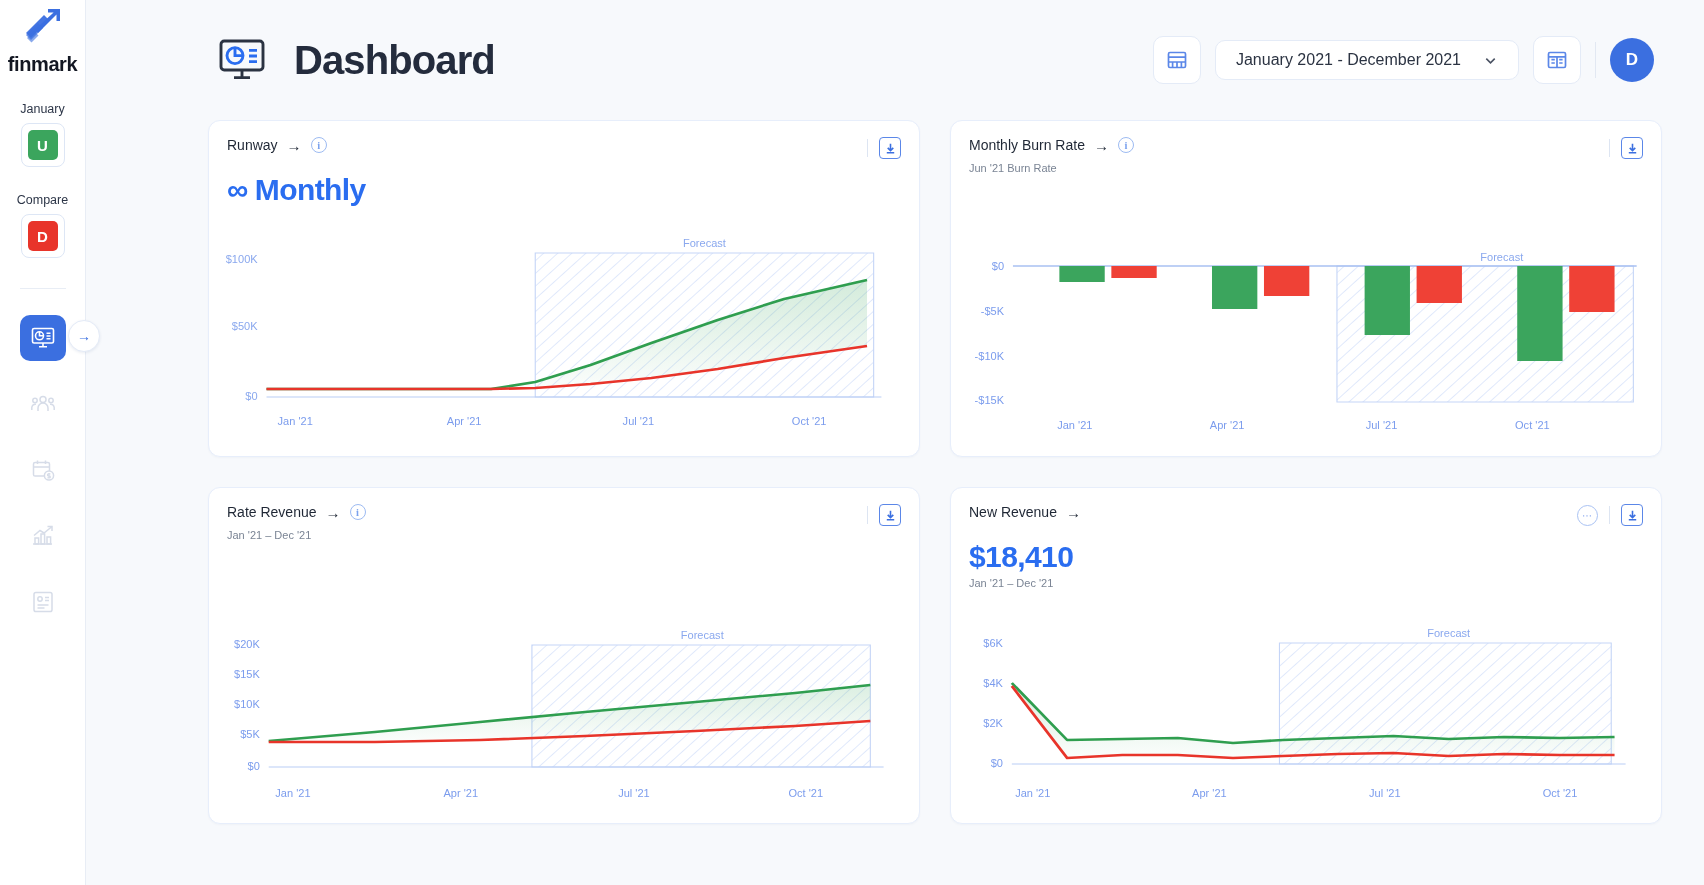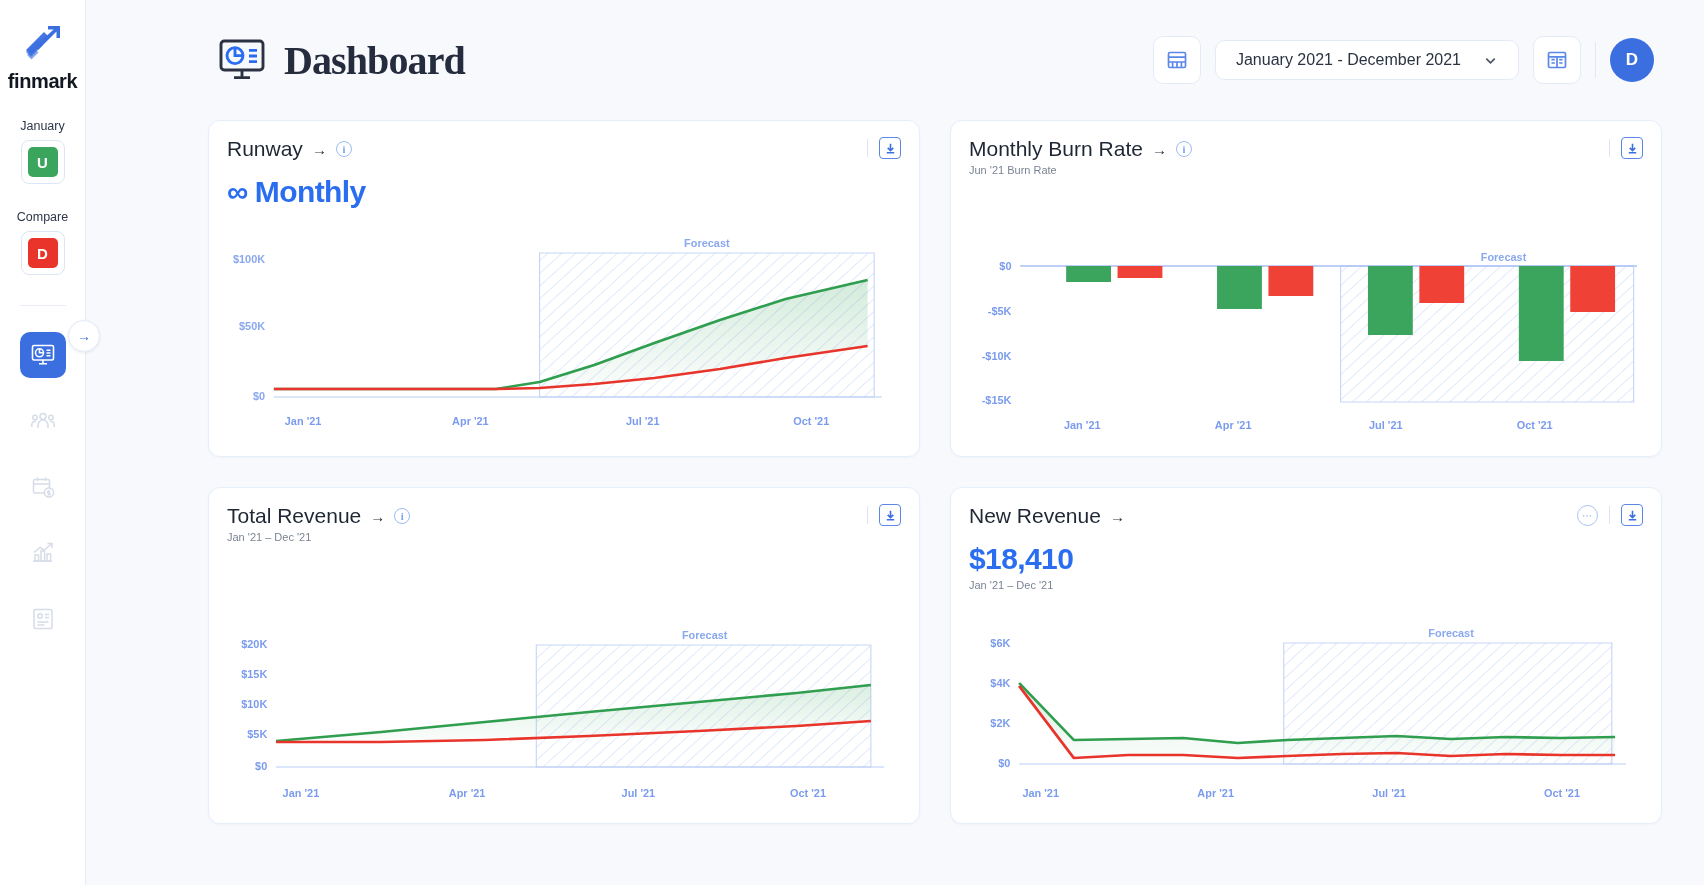--- a/index.html
+++ b/index.html
@@ -11,21 +11,21 @@
   }
   .app { display: flex; width: 1704px; height: 885px; background: #f7f9fc; }
 
   
   .sidebar {
     width: 86px; min-width: 86px; height: 885px;
     background: #ffffff;
     border-right: 1px solid #e8edf5;
     display: flex; flex-direction: column; align-items: center;
     position: relative;
-    padding-top: 20px;
+    padding-top: 3px;
   }
   .logo-mark { width: 48px; height: 48px; display:block; }
   .logo-word {
     font-size: 20px; font-weight: 700; color: #131722;
     letter-spacing: -0.4px; margin-top: 2px;
   }
   .side-label {
     font-size: 12.5px; color: #2d3648; margin-top: 26px; margin-bottom: 7px;
     width: 100%; text-align: center;
   }
@@ -55,21 +55,21 @@
     display: flex; align-items: center; justify-content: center;
   }
   .nav-item.active { background: #3b6fe0; }
 
   
   .main { flex: 1; height: 885px; overflow: hidden; padding: 0 32px; }
   .topbar {
     height: 120px; display: flex; align-items: center; justify-content: space-between;
     padding: 0 18px 0 98px;
   }
-  .title-group { display: flex; align-items: center; gap: 16px; font-family: Liberation Serif, serif; }
+  .title-group { display: flex; align-items: center; gap: 26px; }
   .page-title { font-size: 40px; font-weight: 700; color: #242c3d; letter-spacing: -0.9px; }
   .top-actions { display: flex; align-items: center; gap: 14px; }
   .icon-btn {
     width: 48px; height: 48px; border-radius: 10px; background: #fff;
     border: 1px solid #e4ebf7; display: flex; align-items: center; justify-content: center;
   }
   .range-btn {
     height: 40px; padding: 0 20px; border-radius: 10px; background: #fff;
     border: 1px solid #e4ebf7; display: flex; align-items: center; gap: 22px;
     font-size: 16px; color: #2b3342;
@@ -86,21 +86,21 @@
     display: grid; grid-template-columns: 1fr 1fr; gap: 30px;
     padding: 0 10px 0 90px;
   }
   .card {
     background: #fff; border: 1px solid #e7eefb; border-radius: 12px;
     padding: 16px 18px 10px 18px; height: 337px; position: relative;
     box-shadow: 0 1px 2px rgba(45,75,140,.04);
   }
   .card-head { display: flex; align-items: flex-start; justify-content: space-between; }
   .card-titlerow { display: flex; align-items: center; gap: 9px; }
-  .card-title { font-size: 21px; color: #1f2735; font-weight: 400; }
+  .card-title { font-size: 14px; color: #1f2735; font-weight: 400; }
   .arrow-ico { color: #1f2735; font-size: 15px; line-height: 1; }
   .info-ico {
     width: 16px; height: 16px; border-radius: 50%; border: 1.3px solid #9dbbf2;
     color: #7ba2ee; font-size: 10.5px; font-weight: 700;
     display: flex; align-items: center; justify-content: center;
     font-family: "Liberation Serif", serif;
   }
   .card-tools { display: flex; align-items: center; gap: 11px; }
   .dots-ico {
     width: 21px; height: 21px; border-radius: 50%; border: 1.3px solid #a9c2f3;
@@ -110,21 +110,21 @@
   .tool-sep { width: 1px; height: 18px; background: #dde5f2; }
   .dl-btn {
     width: 22px; height: 22px; border: 1.6px solid #5b87e8; border-radius: 4px;
     display: flex; align-items: center; justify-content: center;
   }
   .kpi {
     font-size: 30px; font-weight: 700; color: #2a6df0; letter-spacing: -0.6px;
     margin-top: 14px; display: flex; align-items: baseline; gap: 7px;
   }
   .kpi-sub { font-size: 11px; color: #7a8494; margin-top: 3px; }
-  .chart-wrap { position: absolute; left: 8px; right: 0; bottom: 4px; height: 215px; font-weight: bold; }
+  .chart-wrap { position: absolute; left: 0; right: 0; bottom: 4px; height: 215px; }
   .chart-wrap svg { display: block; width: 100%; height: 100%; }
 </style>
 </head>
 <body>
 
 <div class="app">
 
   <aside class="sidebar">
     <div style="display:flex;flex-direction:column;align-items:center;">
       <svg class="logo-mark" viewBox="0 0 48 48">
@@ -349,21 +349,21 @@
             <text x="234" y="177" font-size="10" fill="#7b9ced" font-family="Liberation Sans, sans-serif">Apr '21</text>
             <text x="375" y="177" font-size="10" fill="#7b9ced" font-family="Liberation Sans, sans-serif">Jul '21</text>
             <text x="510" y="177" font-size="10" fill="#7b9ced" font-family="Liberation Sans, sans-serif">Oct '21</text>
           </svg>
         </div>
       </div>
 
       <div class="card">
         <div class="card-head">
           <div class="card-titlerow">
-            <span class="card-title">Total Revenue</span>
+            <span class="card-title">Rate Revenue</span>
             <span class="arrow-ico">→</span>
             <span class="info-ico">i</span>
           </div>
           <div class="card-tools">
             <div class="tool-sep"></div>
             <div class="dl-btn">
               <svg width="13" height="13" viewBox="0 0 14 14" fill="none" stroke="#3b6fe0" stroke-width="1.7">
                 <path d="M7 2v7M4 6.3 7 9.3 10 6.3M3 11.6h8"></path>
               </svg>
             </div>

